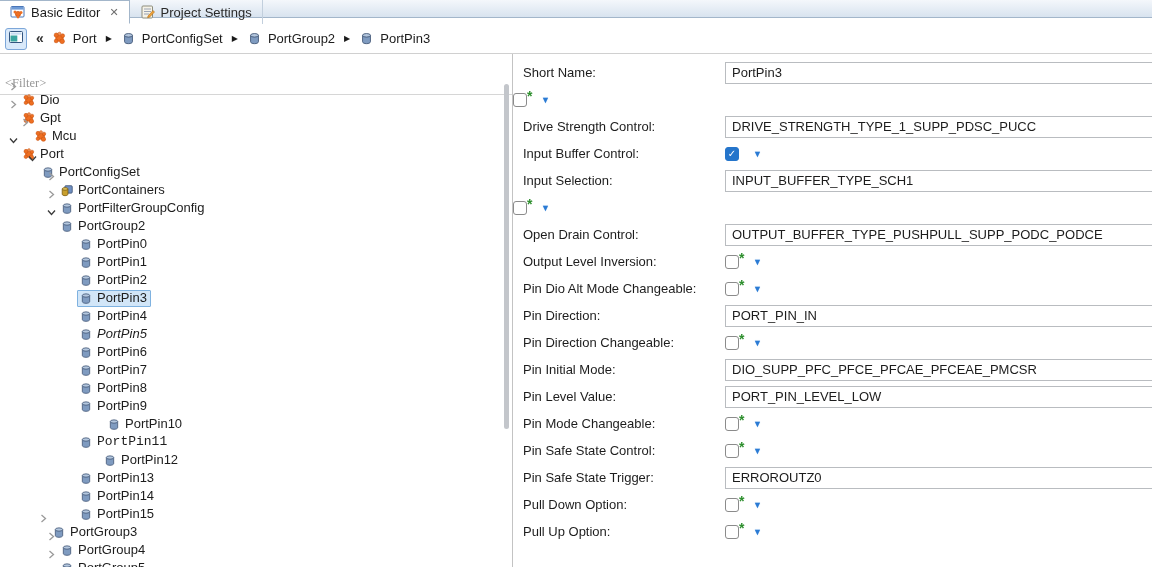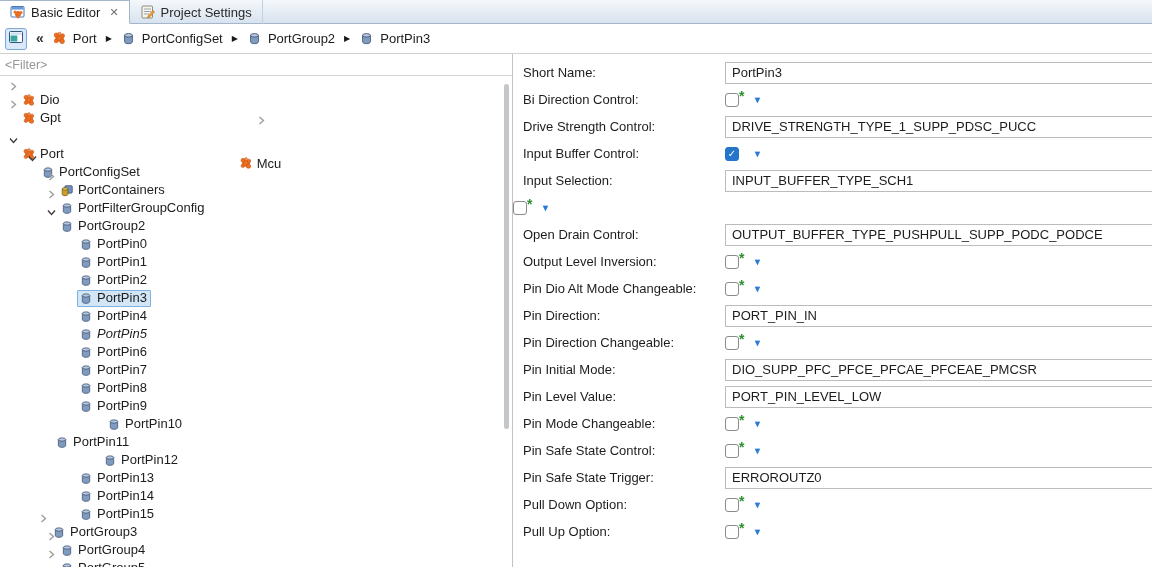--- a/index.html
+++ b/index.html
@@ -8,21 +8,21 @@
     background:#fff; color:#1c1c1c; }
   :root{
     --accent:#2575cb; --tabline:#a3b6ca; --sep:#c6c6c6;
     --module1:#ee6f22; --module2:#c8500f;
     --cyl-body:#7f9bc0; --cyl-top:#b4c7de; --cyl-line:#3d5272;
     --gold-body:#c9a02e; --gold-top:#e3c65f; --gold-line:#7a5c10;
     --asterisk:#2e8f2e; --sel-bg:#d2e6f8; --sel-border:#7fb2e0;
   }
 
   
-  .tabbar{ position:absolute; left:0; top:0; width:1152px; height:24px;
+  .tabbar{ position:absolute; left:0; top:0; width:1152px; height:18px;
     background:linear-gradient(#f4f7fb,#d8e3ef);
     border-bottom:1px solid var(--tabline); display:flex; }
   .tab{ display:flex; align-items:center; gap:5px; padding:0 10px; height:24px;
     font-size:13px; white-space:nowrap; }
   .tab.active{ background:#fff; border-right:1px solid var(--tabline);
     border-top:1px solid var(--tabline);
     border-bottom:1px solid #fff; margin-bottom:-1px; }
   .tab.inactive{ border-right:1px solid #c2cfdd; color:#2a2a2a; }
   .tab .close{ font-size:11px; color:#6f6f6f; margin-left:4px; cursor:pointer; }
   .tab svg{ display:block; }
@@ -39,21 +39,21 @@
 
   
   .main{ position:absolute; left:0; top:53px; width:1152px; height:514px;
     border-top:1px solid #d0d0d0; display:flex; }
   .left{ position:relative; width:513px; height:100%;
     border-right:1px solid #c3c3c3; background:#fff; }
   .right{ position:relative; flex:1; height:100%; background:#fff; overflow:hidden; }
 
   
   .filter input{ width:100%; height:22px; border:none; border-bottom:1px solid #d6d6d6;
-    padding:0 5px; font-size:12.5px; font-family:Liberation Sans, sans-serif; outline:none; color:#1c1c1c; }
+    padding:0 5px; font-size:12.5px; font-family:Liberation Serif, serif; outline:none; color:#1c1c1c;margin-top:19px; }
   .filter input::placeholder{ color:#969696; }
 
   
   .tree{ position:absolute; top:23px; left:0; right:8px; }
   .tree-row{ height:18px; display:flex; align-items:center; cursor:default; }
   .tw{ width:14px; height:14px; display:flex; align-items:center; justify-content:center; flex:none; }
   .row-core{ display:flex; align-items:center; gap:4px; padding:0 3px 0 1px;
     border:1px solid transparent; height:17px;margin-top:28px; }
   .tree-row.selected .row-core{ background:var(--sel-bg); border-color:var(--sel-border); border-radius:1px; }
   .tree-label{ font-size:13px; line-height:16px; }
@@ -208,21 +208,21 @@
                   <circle cx="11.4" cy="5" r="2"></circle>
                   <circle cx="4.4" cy="10.6" r="2"></circle>
                   <circle cx="10.8" cy="11" r="2.5"></circle>
                   <circle cx="8" cy="2.9" r="1.6" fill="#f59a5e"></circle>
                 </g>
               </svg>
             </span>
             <span class="tree-label">Gpt</span>
           </span>
         </div>
-        <div class="tree-row" style="padding-left: 18px; flex-direction: column;">
+        <div class="tree-row" style="padding-left: 18px;">
           <span class="tw">
             <svg width="11" height="11" viewBox="0 0 11 11">
               <path d="M3.5 2 L7.5 5.5 L3.5 9" fill="none" stroke="#9a9a9a" stroke-width="1.3"></path>
             </svg>
           </span>
           <span class="row-core">
             <span class="tw">
               <svg width="15" height="15" viewBox="0 0 16 16">
                 <g fill="#ee6f22" stroke="#c8500f" stroke-width=".6">
                   <rect x="4" y="4.5" width="8" height="6.5" rx="2.4"></rect>
@@ -449,21 +449,21 @@
           <span class="row-core">
             <span class="tw">
               <svg width="15" height="15" viewBox="0 0 16 16">
                 <path d="M3.8 4.6 v6.8 c0 1.3 1.9 2.1 4.2 2.1 s4.2-.8 4.2-2.1 v-6.8" fill="#7f9bc0" stroke="#3d5272" stroke-width=".9"></path>
                 <ellipse cx="8" cy="4.6" rx="4.2" ry="1.9" fill="#b4c7de" stroke="#3d5272" stroke-width=".9"></ellipse>
               </svg>
             </span>
             <span class="tree-label">PortPin10</span>
           </span>
         </div>
-        <div class="tree-row" style="padding-left: 39px;">
+        <div class="tree-row" style="padding-left: 63px; font-family: Liberation Mono, monospace;">
           <span class="tw"></span>
           <span class="row-core">
             <span class="tw">
               <svg width="15" height="15" viewBox="0 0 16 16">
                 <path d="M3.8 4.6 v6.8 c0 1.3 1.9 2.1 4.2 2.1 s4.2-.8 4.2-2.1 v-6.8" fill="#7f9bc0" stroke="#3d5272" stroke-width=".9"></path>
                 <ellipse cx="8" cy="4.6" rx="4.2" ry="1.9" fill="#b4c7de" stroke="#3d5272" stroke-width=".9"></ellipse>
               </svg>
             </span>
             <span class="tree-label">PortPin11</span>
           </span>
@@ -569,21 +569,20 @@
   </div>
   <div class="right">
     <div class="form" id="form">
         <div class="frow">
           <span class="flabel">Short Name:</span>
           <span class="fctrl">
             <input type="text" value="PortPin3" style="">
           </span>
         </div>
         <div class="frow">
-          <span class="flabel">Bi Direction Control:</span>
           <span class="fctrl">
             <span class="cb"></span>
             <span class="ast">*</span>
             <span class="dd">▼</span>
           </span>
         </div>
         <div class="frow">
           <span class="flabel">Drive Strength Control:</span>
           <span class="fctrl">
             <input type="text" value="DRIVE_STRENGTH_TYPE_1_SUPP_PDSC_PUCC" style="">

